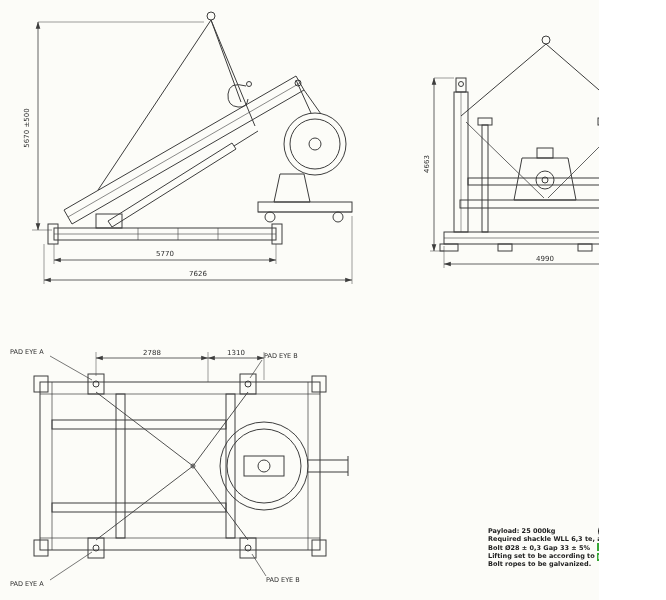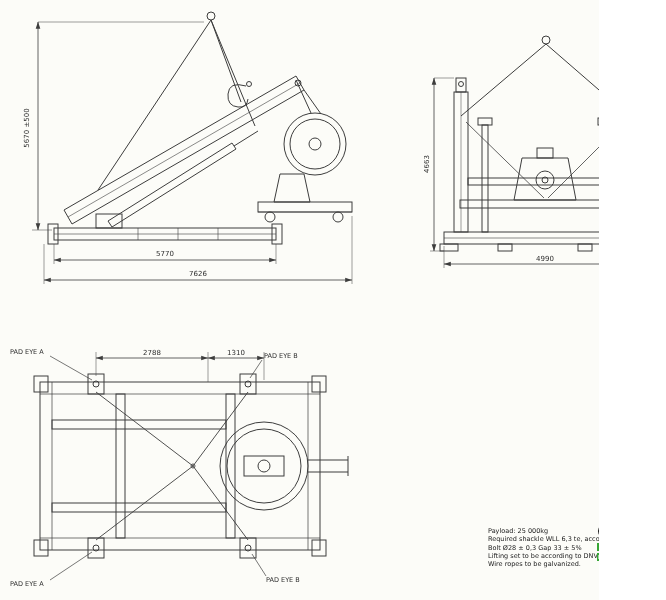--- a/index.html
+++ b/index.html
@@ -9,21 +9,21 @@
     position: relative; width: 599px; height: 600px;
     background: #fcfcf8; overflow: hidden;
     font-family: "DejaVu Sans", sans-serif;
   }
   svg.view { position: absolute; }
   svg text { font-family: "DejaVu Sans", sans-serif; fill: #2e2e2e; stroke: none; }
   svg text.dim { font-size: 7px; }
   svg text.lbl { font-size: 6.5px; }
   .notes {
     position: absolute; left: 488px; top: 527px;
-    font-size: 6.5px; color: #222; line-height: 1.28; white-space: nowrap;
+    font-size: 6.5px; color: #222; line-height: 1.28; white-space: nowrap; font-weight: bold;
   }
   .logo { position: absolute; left: 597px; top: 517px; width: 66px; }
   .logo-top { display: flex; align-items: flex-end; height: 24px; }
   .logo-grs { font-size: 20px; font-weight: bold; color: #101010; line-height: 1; letter-spacing: -0.5px; }
   .logo-mark { margin-left: -1px; margin-top: 0px; }
   .logo-bar {
     background: var(--logo-green); color: #ffffff;
     font-size: 5.5px; font-weight: bold; letter-spacing: 2px;
     text-align: center; padding: 1.5px 0 1px 0; margin-top: 1.5px; width: 64px;
   }
@@ -228,21 +228,21 @@
     <text class="lbl" x="256" y="22">PAD EYE B</text>
     <text class="lbl" x="2" y="250">PAD EYE A</text>
     <text class="lbl" x="258" y="246">PAD EYE B</text>
   </svg>
 
   <div class="notes">
     <div class="note-line">Payload:  25 000kg</div>
     <div class="note-line">Required shackle WLL 6,3 te, accord.</div>
     <div class="note-line">Bolt Ø28 ± 0,3 Gap 33 ±  5%</div>
     <div class="note-line">Lifting set to be according to DNV 2.</div>
-    <div class="note-line">Wire ropes to be galvanized.</div>
+    <div class="note-line">Bolt ropes to be galvanized.</div>
   </div>
 
   <div class="logo">
     <div class="logo-top">
       <span class="logo-grs">GRS</span>
       <svg class="logo-mark" width="27" height="22" viewBox="0 0 30 24">
         <polygon points="2,0 9,0 18,24 12,24" fill="var(--logo-green)"></polygon>
         <polygon points="28,0 21,24 15,24 21,0" fill="#6cc04a"></polygon>
       </svg>
     </div>

